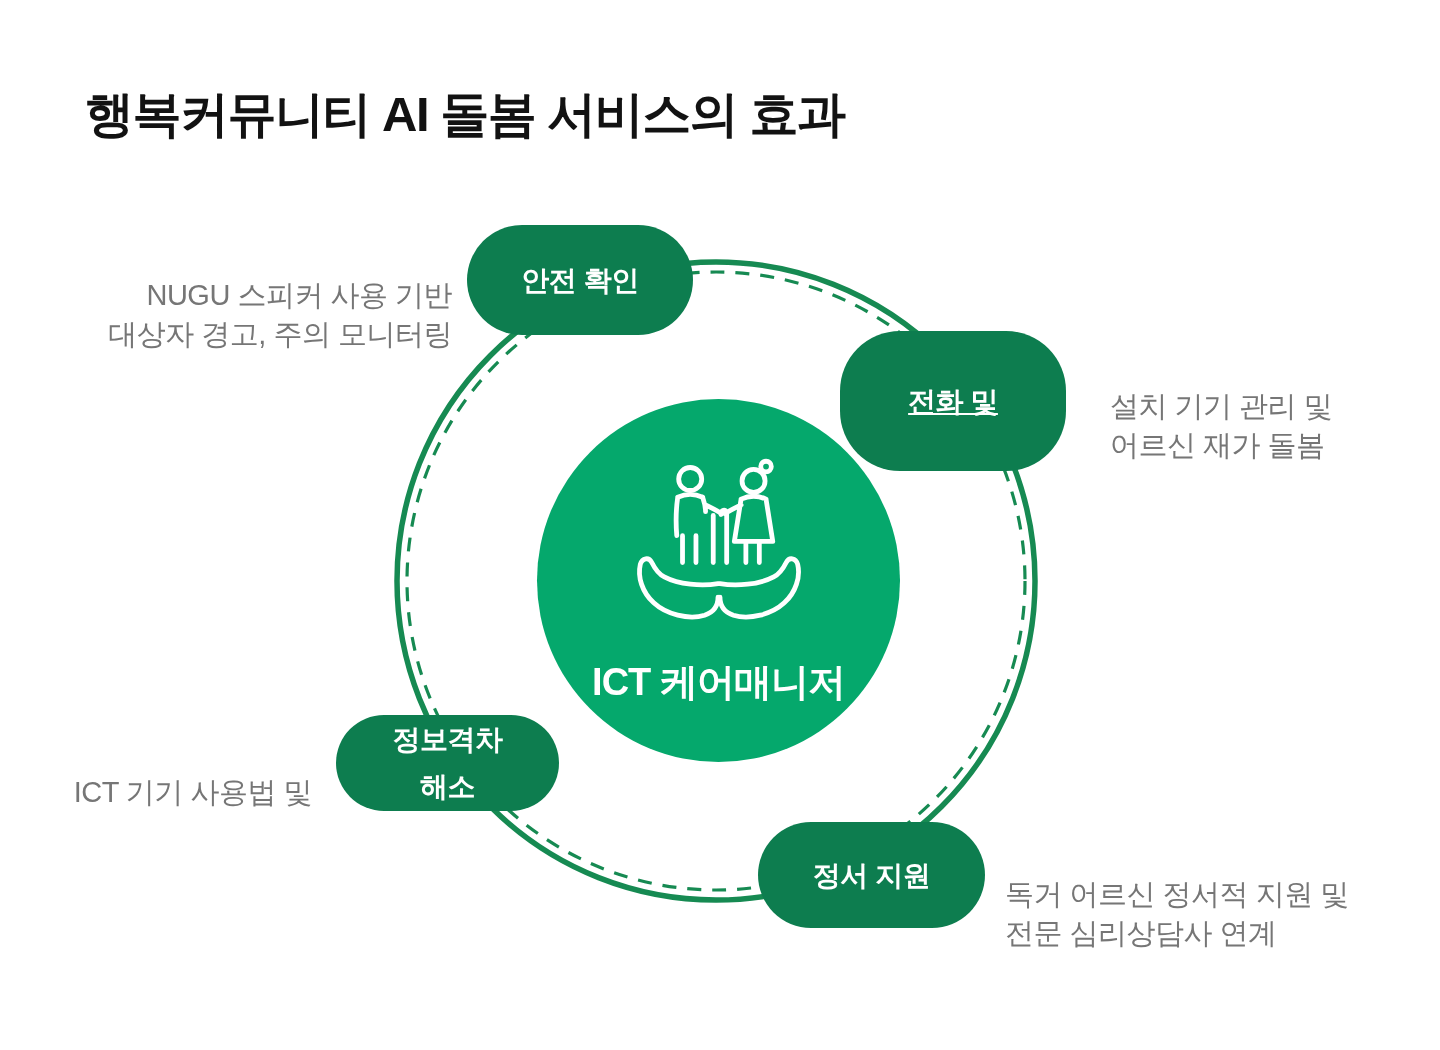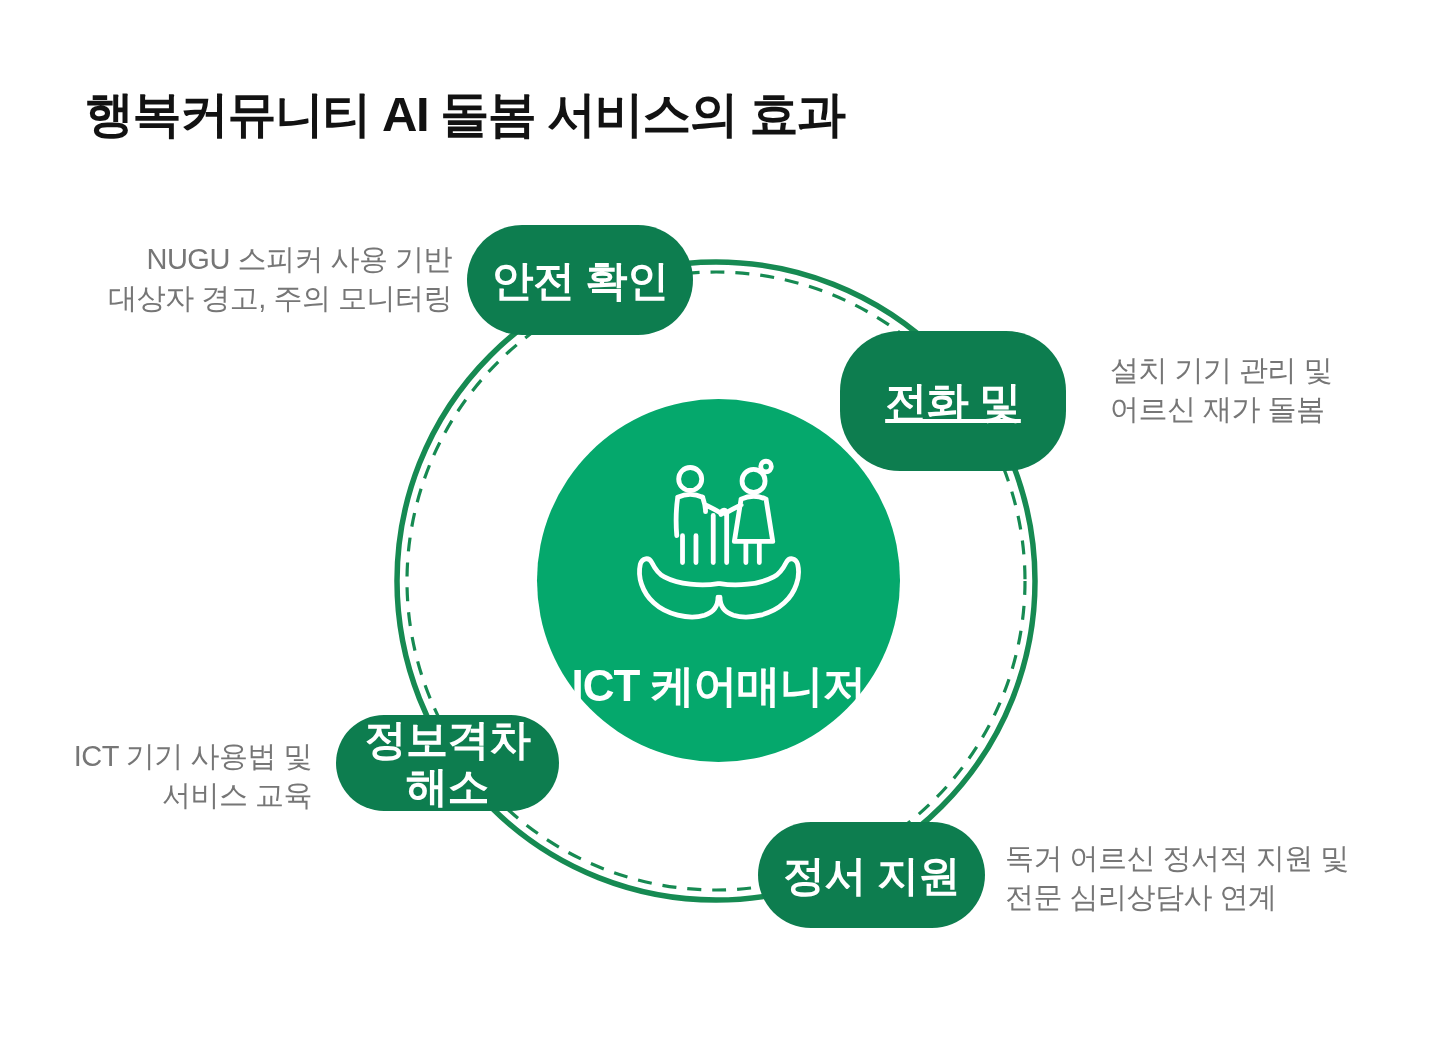--- a/index.html
+++ b/index.html
@@ -74,33 +74,33 @@
     stroke-linecap: round;
     stroke-linejoin: round;
   }
   .center-label {
     position: absolute;
     left: 0;
     top: 258px;
     width: 100%;
     text-align: center;
     color: #ffffff;
-    font-size: 44px;
+    font-size: 38px;
     font-weight: 800;
     letter-spacing: -1px;
     white-space: nowrap;
   }
 
   .badge {
     position: absolute;
     z-index: 3;
     background: var(--badge-green);
     border-radius: 60px;
     color: #ffffff;
-    font-size: 42px;
+    font-size: 28px;
     font-weight: 800;
     letter-spacing: -0.5px;
     display: flex;
     flex-direction: column;
     align-items: center;
     justify-content: center;
     line-height: 47px;
     text-align: center;
   }
   .badge span { display: block; white-space: nowrap; }
@@ -109,20 +109,21 @@
   .badge-divide   { left: 336px; top: 715px; width: 223px; height: 96px; }
   .badge-emotion  { left: 758px; top: 822px; width: 227px; height: 106px; }
 
   .desc {
     position: absolute;
     z-index: 3;
     color: var(--text-gray);
     font-size: 29px;
     line-height: 39px;
     letter-spacing: -0.5px;
+    margin-top: 36px;
   }
   .desc span { display: block; white-space: nowrap; }
   .desc-right { text-align: right; }
   .desc-left  { text-align: left; }
   .desc-safety  { left: 60px;   top: 240px; width: 392px; }
   .desc-visit   { left: 1110px; top: 351px; }
   .desc-divide  { left: 0px;    top: 737px; width: 312px; padding-left: 44px; }
   .desc-emotion { left: 1005px; top: 839px; }
 </style>
 </head>
@@ -175,20 +176,19 @@
   <div class="desc desc-right desc-safety">
     <span>NUGU 스피커 사용 기반</span>
     <span>대상자 경고, 주의 모니터링</span>
   </div>
   <div class="desc desc-left desc-visit">
     <span>설치 기기 관리 및</span>
     <span>어르신 재가 돌봄</span>
   </div>
   <div class="desc desc-right desc-divide">
     <span>ICT 기기 사용법 및</span>
-    <span>서비스 교육</span>
   </div>
   <div class="desc desc-left desc-emotion">
     <span>독거 어르신 정서적 지원 및</span>
     <span>전문 심리상담사 연계</span>
   </div>
 
 </div>
 
 </body></html>

